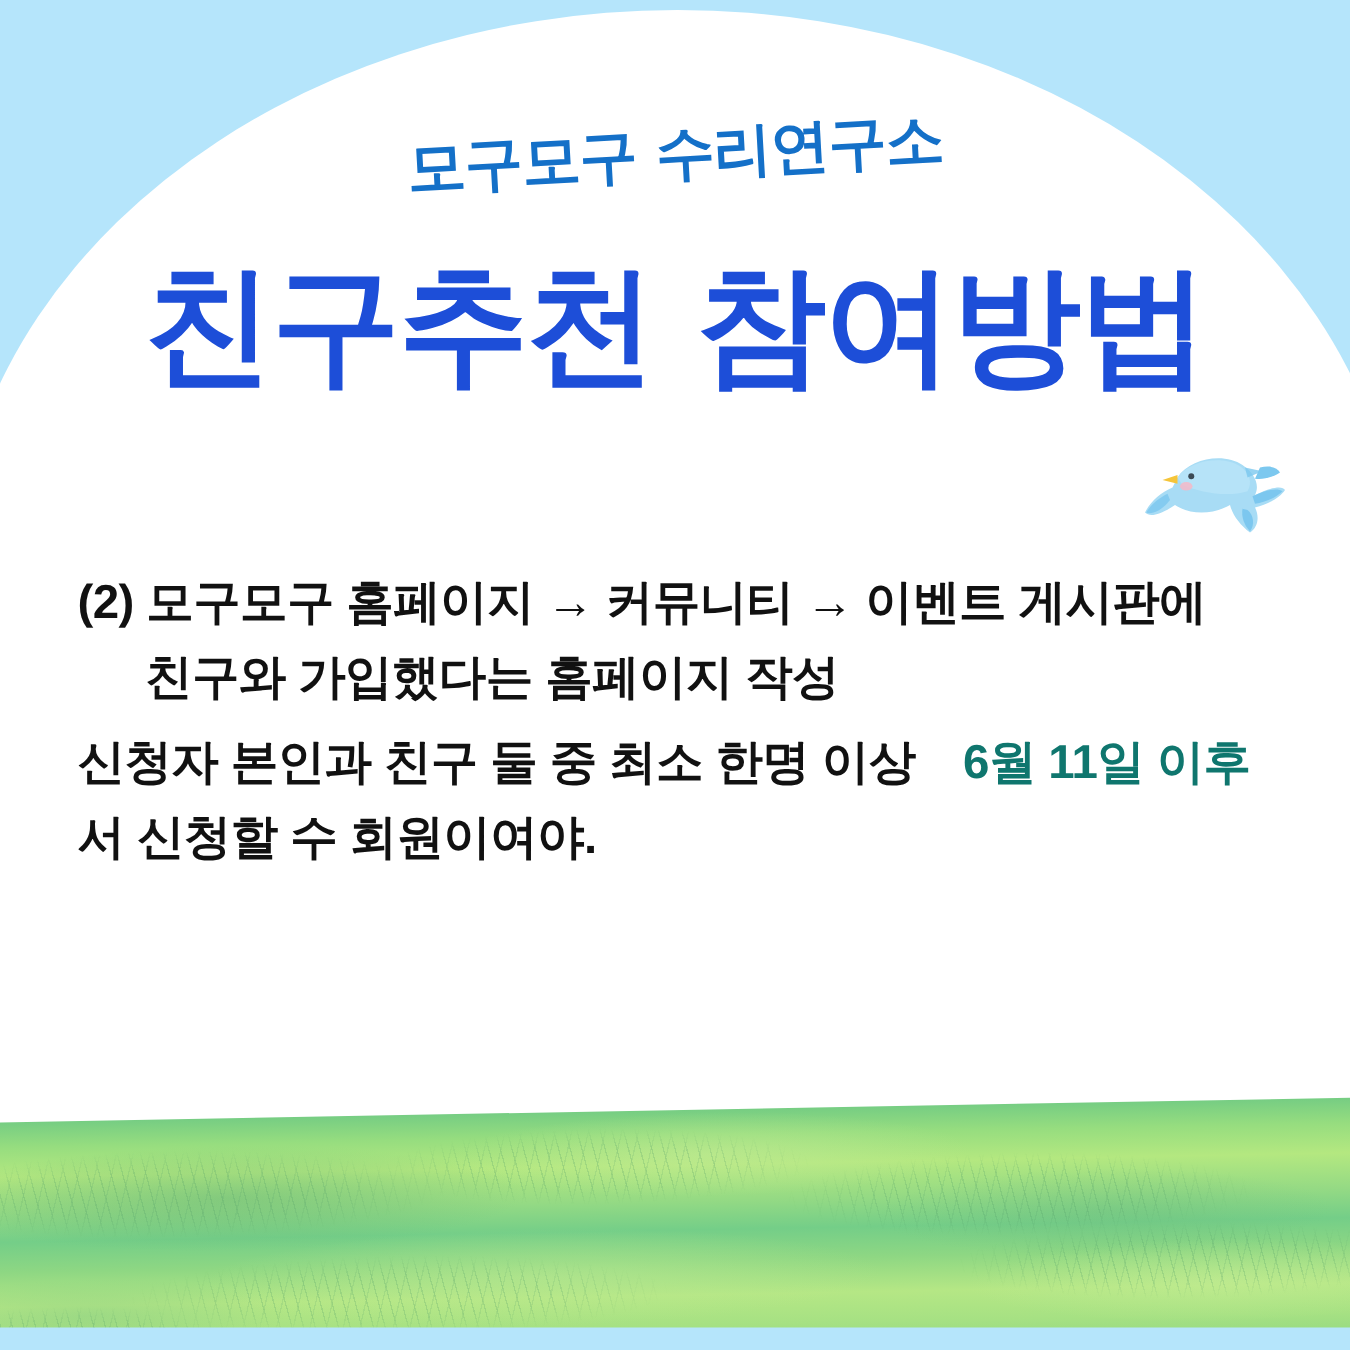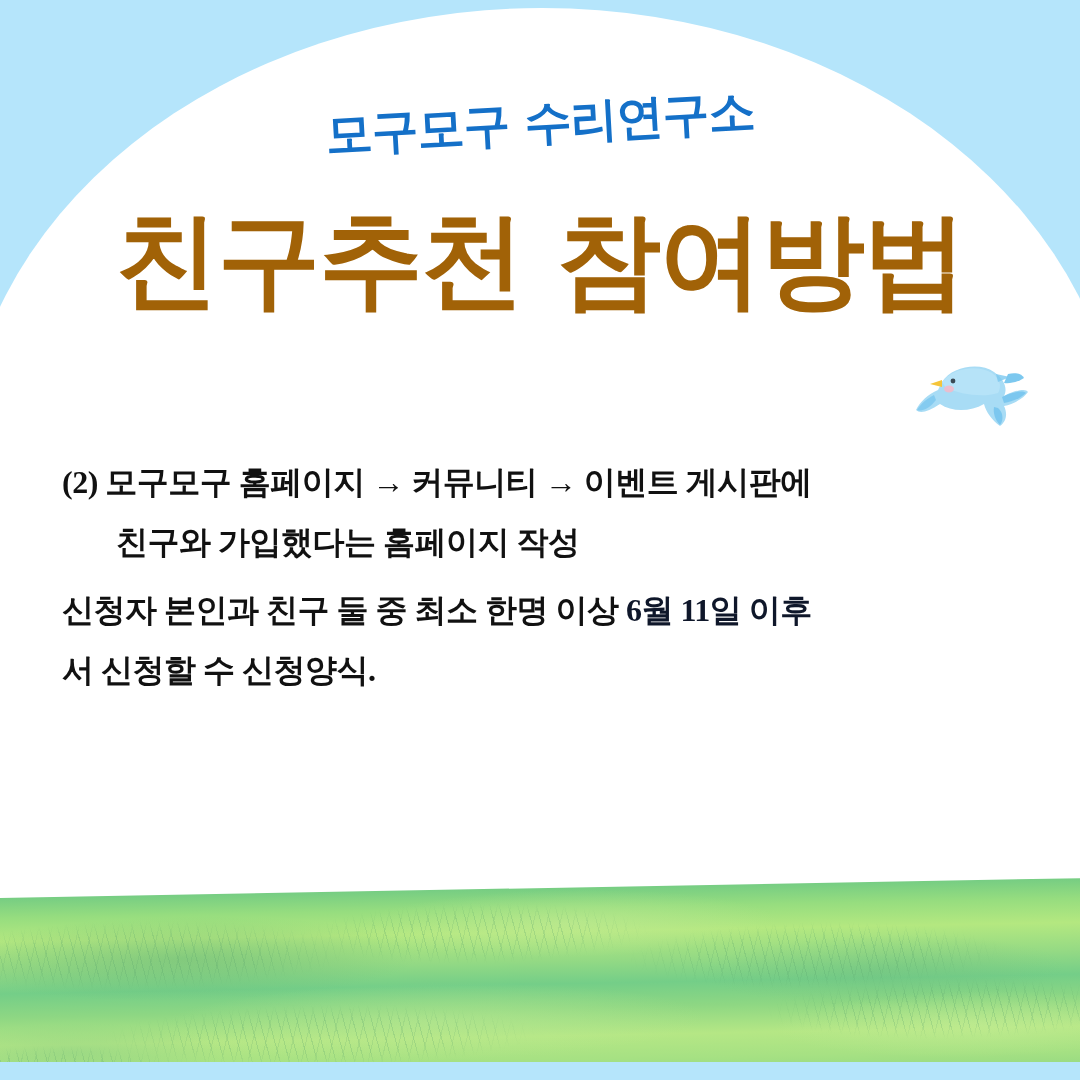--- a/index.html
+++ b/index.html
@@ -136,50 +136,50 @@
     position: absolute;
     left: 0;
     top: 208px;
     width: 1080px;
     text-align: center;
     font-family: "DejaVu Sans", sans-serif;
     font-weight: 700;
     font-size: 104px;
     line-height: 1.0;
     letter-spacing: -2px;
-    color: #a16207;
+    color: #1d4ed8;
     white-space: nowrap;
   }
 
   
   .bird {
     position: absolute;
     left: 912px;
     top: 356px;
     width: 118px;
     height: 72px;
   }
 
   
   .body-copy {
     position: absolute;
     left: 62px;
     top: 452px;
     width: 960px;
-    font-family: Liberation Serif, serif;
+    font-family: Liberation Sans, sans-serif;
     font-weight: 700;
-    font-size: 32px;
+    font-size: 38px;
     line-height: 60px;
     color: #111111;
     letter-spacing: -0.5px;
   }
   .body-line { white-space: nowrap; }
   .body-line.indent { padding-left: 54px; }
   .body-line.gap-top { margin-top: 8px; }
-  .hl-red { color: #0f172a; }
+  .hl-red { color: #0f766e; margin-left: 28px; }
 </style>
 </head>
 <body>
 
 <div id="poster">
 
   <div class="cloud-layer">
     <div class="cloud-bottom-fill"></div>
     <div class="cloud-dome"></div>
   </div>
@@ -202,21 +202,21 @@
         <circle cx="41" cy="25" r="2.4" fill="#3b4a55"></circle>
         <ellipse cx="37" cy="33" rx="5" ry="3.4" fill="#f6b9c8" opacity="0.85"></ellipse>
       </g>
     </svg>
   </div>
 
   <div class="body-copy">
     <div class="body-line">(2) 모구모구 홈페이지 → 커뮤니티 → 이벤트 게시판에</div>
     <div class="body-line indent">친구와 가입했다는 홈페이지 작성</div>
     <div class="body-line gap-top"><span>신청자 본인과 친구 둘 중 최소 한명 이상 </span><span class="hl-red">6월 11일 이후</span></div>
-    <div class="body-line">서 신청할 수 신청양식.</div>
+    <div class="body-line">서 신청할 수 회원이여야.</div>
   </div>
 
   <div class="grass-shape">
     <div class="grass-inner">
       <div class="grass-wash"></div>
       <div class="grass-blades"></div>
     </div>
   </div>
 
   <div class="bottom-strip"></div>

